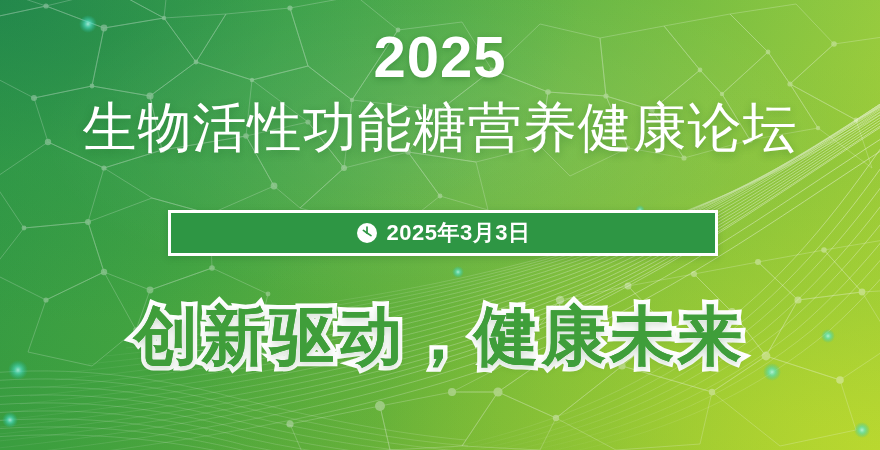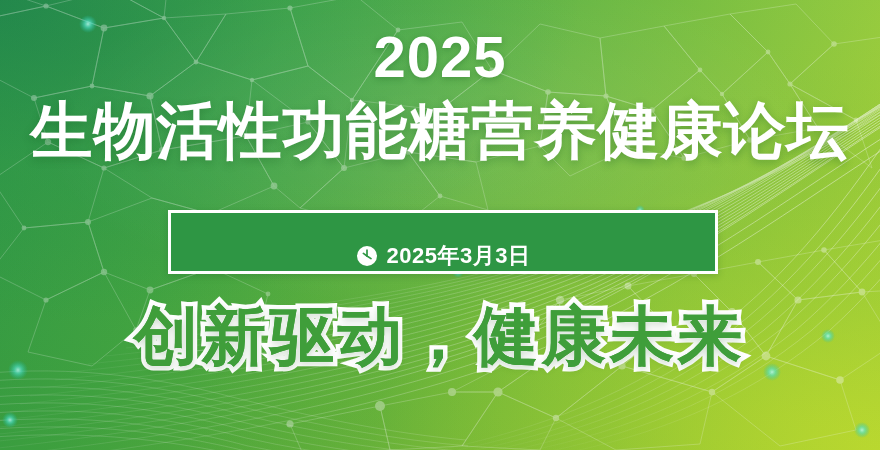--- a/index.html
+++ b/index.html
@@ -56,38 +56,38 @@
     font-weight:bold;
     color:#ffffff;
     letter-spacing:1px;
     line-height:1;
     text-shadow:0 2px 6px rgba(20,90,30,0.30);
   }
 
   #main-title {
     position:absolute; top:98px; left:0; width:880px;
     text-align:center;
-    font-size:62px;
-    font-weight:bold;
+    font-size:54px;
+    font-weight:normal;
     color:#ffffff;
     letter-spacing:1px;
     line-height:1.08;
     white-space:nowrap;
     text-shadow:0 3px 8px rgba(20,90,30,0.32);
   }
 
   
   #info-bar {
     position:absolute;
     left:168px; top:210px;
-    width:550px; height:64px;
+    width:550px; height:46px;
     background:#2e9644;
     border:3px solid #ffffff;
     display:flex;
-    align-items:flex-end;
+    align-items:center;
     justify-content:center;
     gap:34px;
     box-shadow:0 2px 7px rgba(20,80,30,0.22);
   }
   .info-item {
     display:flex;
     align-items:center;
     gap:9px;
     color:#ffffff;
     font-size:22px;

